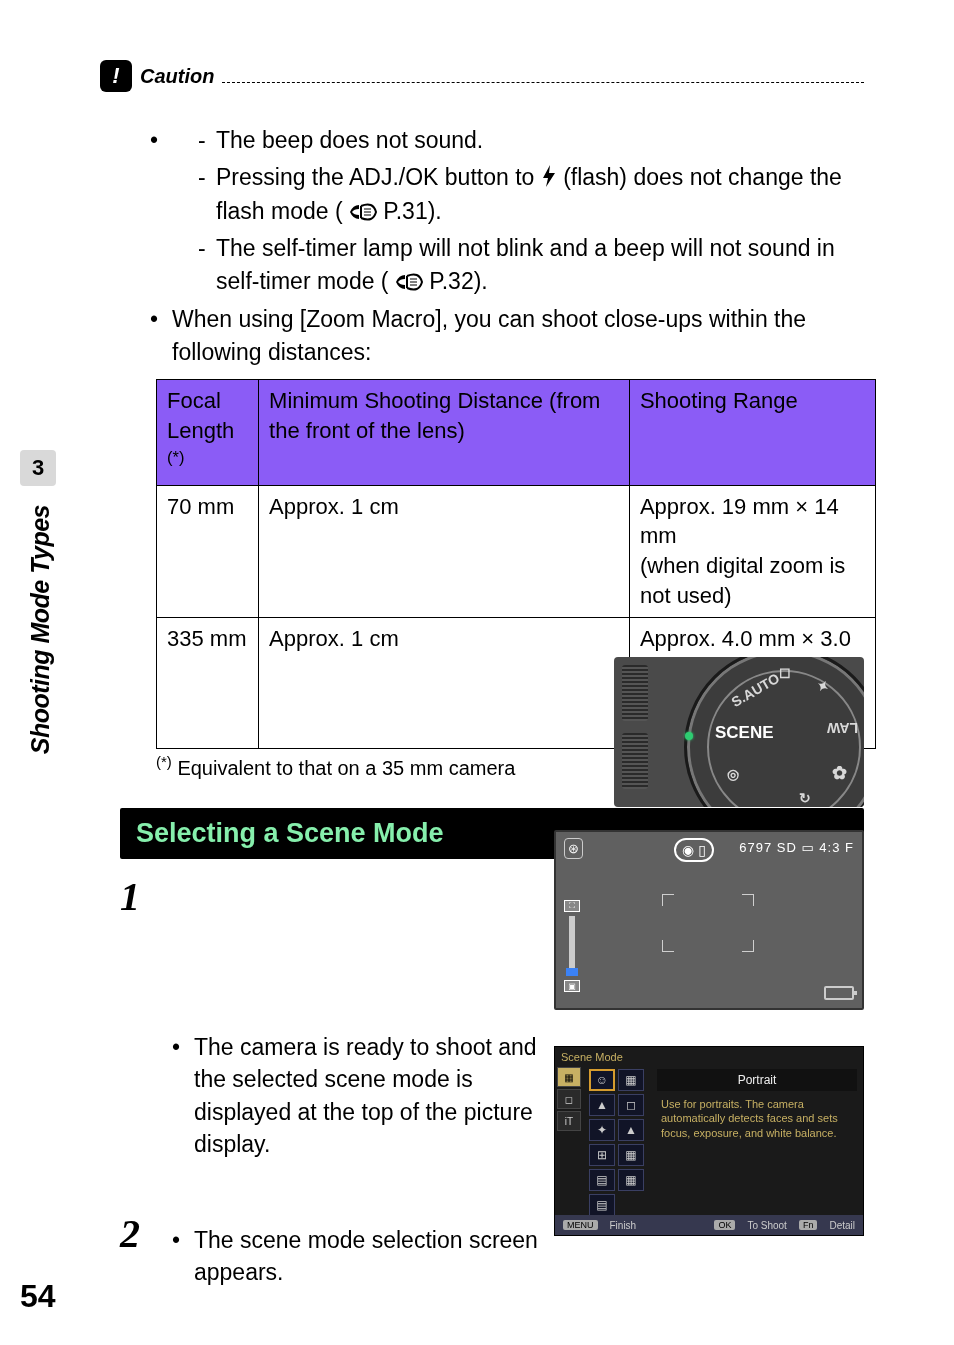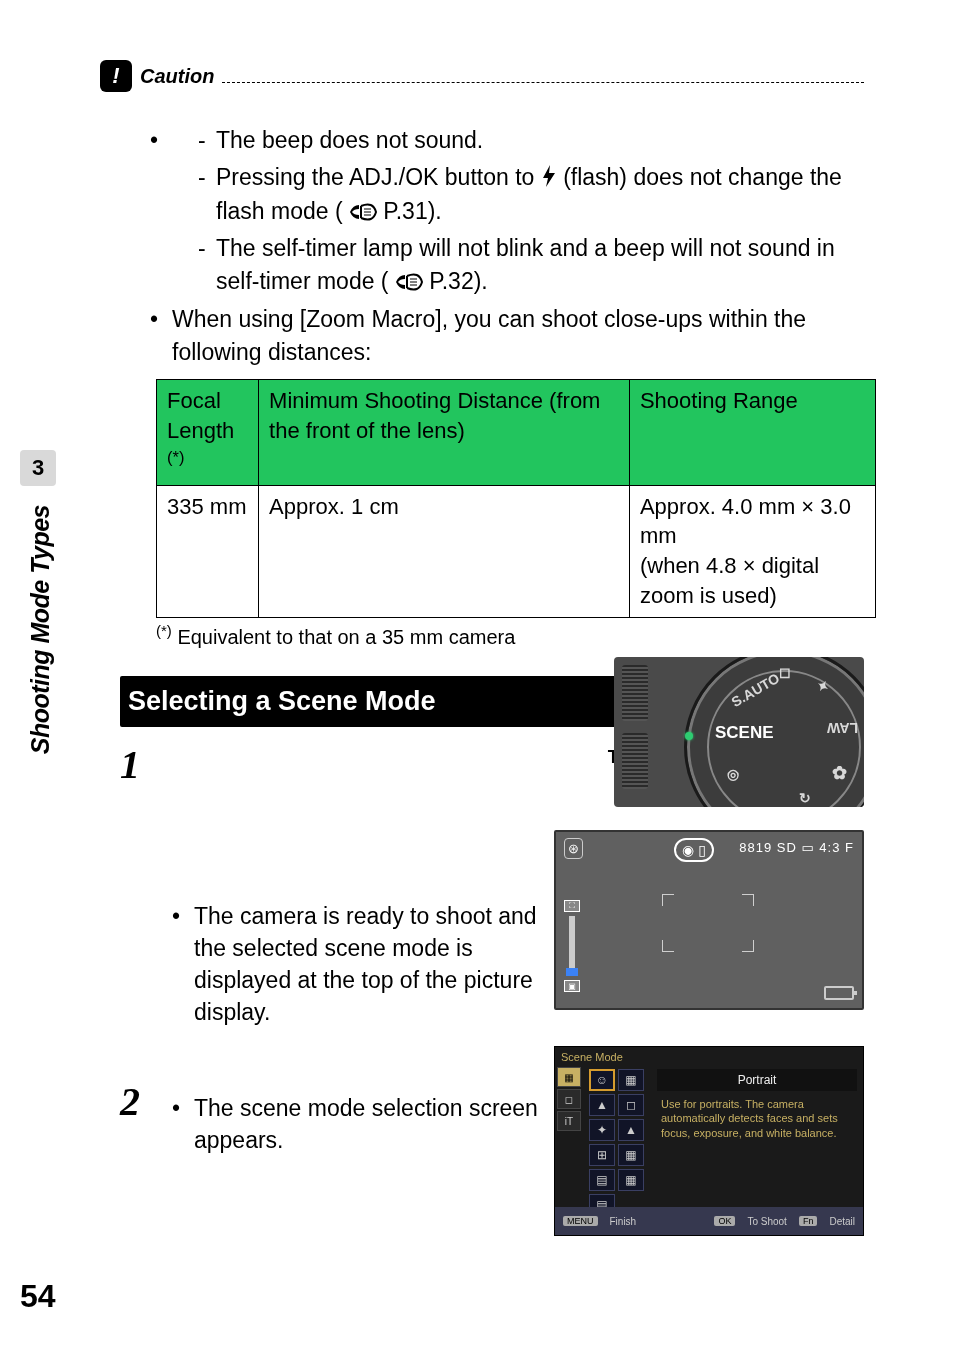--- a/index.html
+++ b/index.html
@@ -68,29 +68,29 @@
     width: 720px;
     font-size: 22px;
   }
   table.dist th, table.dist td {
     border: 1px solid #000;
     padding: 6px 10px;
     text-align: left;
     vertical-align: top;
     line-height: 1.35;
   }
-  table.dist th { font-weight: normal; background: #22c55e; margin-top: 24px; }
+  table.dist th { font-weight: normal; background: #8b5cf6; margin-top: 24px; }
   .footnote { margin-left: 96px; font-size: 20px; margin-top: 4px; }
   .sup { font-size: 0.75em; vertical-align: super; }
 
   
   .section-bar {
-    background: #000; color: #ffffff;
+    background: #000; color: #86efac;
     font-weight: bold; font-size: 27px;
-    padding: 10px 8px;
+    padding: 10px 16px;
     margin: 28px 0 18px 60px;
     border-radius: 2px;
   }
 
   
   .step { display: flex; gap: 18px; margin-left: 60px; margin-bottom: 20px; }
   .step-no { font-family: Georgia, 'Times New Roman', serif; font-weight: bold; font-style: italic; font-size: 40px; width: 34px; line-height: 1; }
   .step-body { flex: 1; }
   .step-title { font-weight: bold; font-size: 18px; line-height: 1.35; text-align: right; }
   .scene-word { font-family: Arial, sans-serif; font-weight:700; font-stretch: condensed; letter-spacing: 0.5px; }
@@ -169,21 +169,21 @@
   .menu-title { position: absolute; left: 6px; top: 4px; color: #c7b063; }
   .menu-left-tabs { position: absolute; left: 2px; top: 20px; width: 26px; }
   .menu-left-tabs div { width: 24px; height: 20px; background: #2a2a2a; margin-bottom: 2px; border:1px solid #444; display:flex; align-items:center; justify-content:center; font-size:10px; }
   .menu-left-tabs div.sel { background: #c7b063; color: #000; }
   .menu-grid { position: absolute; left: 34px; top: 22px; display: grid; grid-template-columns: 26px 26px; grid-auto-rows: 22px; gap: 3px; }
   .menu-grid div { background: #111427; border: 1px solid #3a3f63; display:flex; align-items:center; justify-content:center; font-size:12px; }
   .menu-grid div.sel { border-color: #d69c2f; box-shadow: inset 0 0 0 1px #d69c2f; }
   .menu-desc { position: absolute; right: 6px; top: 22px; width: 200px; }
   .menu-desc-title { background:#111; text-align:center; padding:4px 0; color:#eee; font-size:12px; }
   .menu-desc-body { color:#c7b063; font-size:11px; line-height:1.3; padding:6px 4px; }
-  .menu-footer { position:absolute; left:0; right:0; bottom:0; height:28px; background:#36384f; display:flex; align-items:center; gap:12px; padding:0 8px; font-size:10px; }
+  .menu-footer { position:absolute; left:0; right:0; bottom:0; height:20px; background:#36384f; display:flex; align-items:center; gap:12px; padding:0 8px; font-size:10px; }
   .menu-footer .tag { background:#aaa; color:#000; padding:0 4px; border-radius:2px; font-size:9px; }
 
   .two-col { display: flex; gap: 20px; }
   .two-col .left { flex: 1; }
 
 </style>
 </head>
 <body>
 
 <div class="page">
@@ -244,20 +244,28 @@
         <tr>
       <th>
         <span>Focal</span><br>
         <span>Length</span>
         <span class="sup">(*)</span>
       </th>
       <th>Minimum Shooting Distance (from the front of the lens)</th>
       <th>Shooting Range</th>
     </tr>
     <tr>
+      <td>70 mm</td>
+      <td>Approx. 1 cm</td>
+      <td>
+        <span>Approx. 19 mm × 14 mm</span><br>
+        <span>(when digital zoom is not used)</span>
+      </td>
+    </tr>
+    <tr>
       <td>335 mm</td>
       <td>Approx. 1 cm</td>
       <td>
         <span>Approx. 4.0 mm × 3.0 mm</span><br>
         <span>(when 4.8 × digital zoom is used)</span>
       </td>
     </tr>
   </tbody>
     </table>
   <div class="footnote">
@@ -311,21 +319,21 @@
       <div class="dial-glyph" style="left:40px; top:116px">◎</div>
     </div>
   </div>
 
   <div class="figure-lcd">
     <div class="lcd-icon" style="left:8px; top:6px; border:1.5px solid #ccc; border-radius:4px; padding:2px 3px">⊛</div>
     <div class="lcd-circle-sel">
       <span>◉</span>
         <span>▯</span>
     </div>
-    <div class="lcd-icon" style="right:8px; top:8px; letter-spacing:1px">8819  SD  ▭  4:3 F</div>
+    <div class="lcd-icon" style="right:8px; top:8px; letter-spacing:1px">6797  SD  ▭  4:3 F</div>
     <div class="corner tl" style="left:106px; top:62px"></div>
     <div class="corner tr" style="left:186px; top:62px"></div>
     <div class="corner bl" style="left:106px; top:108px"></div>
     <div class="corner br" style="left:186px; top:108px"></div>
     <div class="zoom-bar">
       <div class="end">⛶</div>
       <div class="track">
           <div class="thumb"></div>
         </div>
       <div class="end">▣</div>

